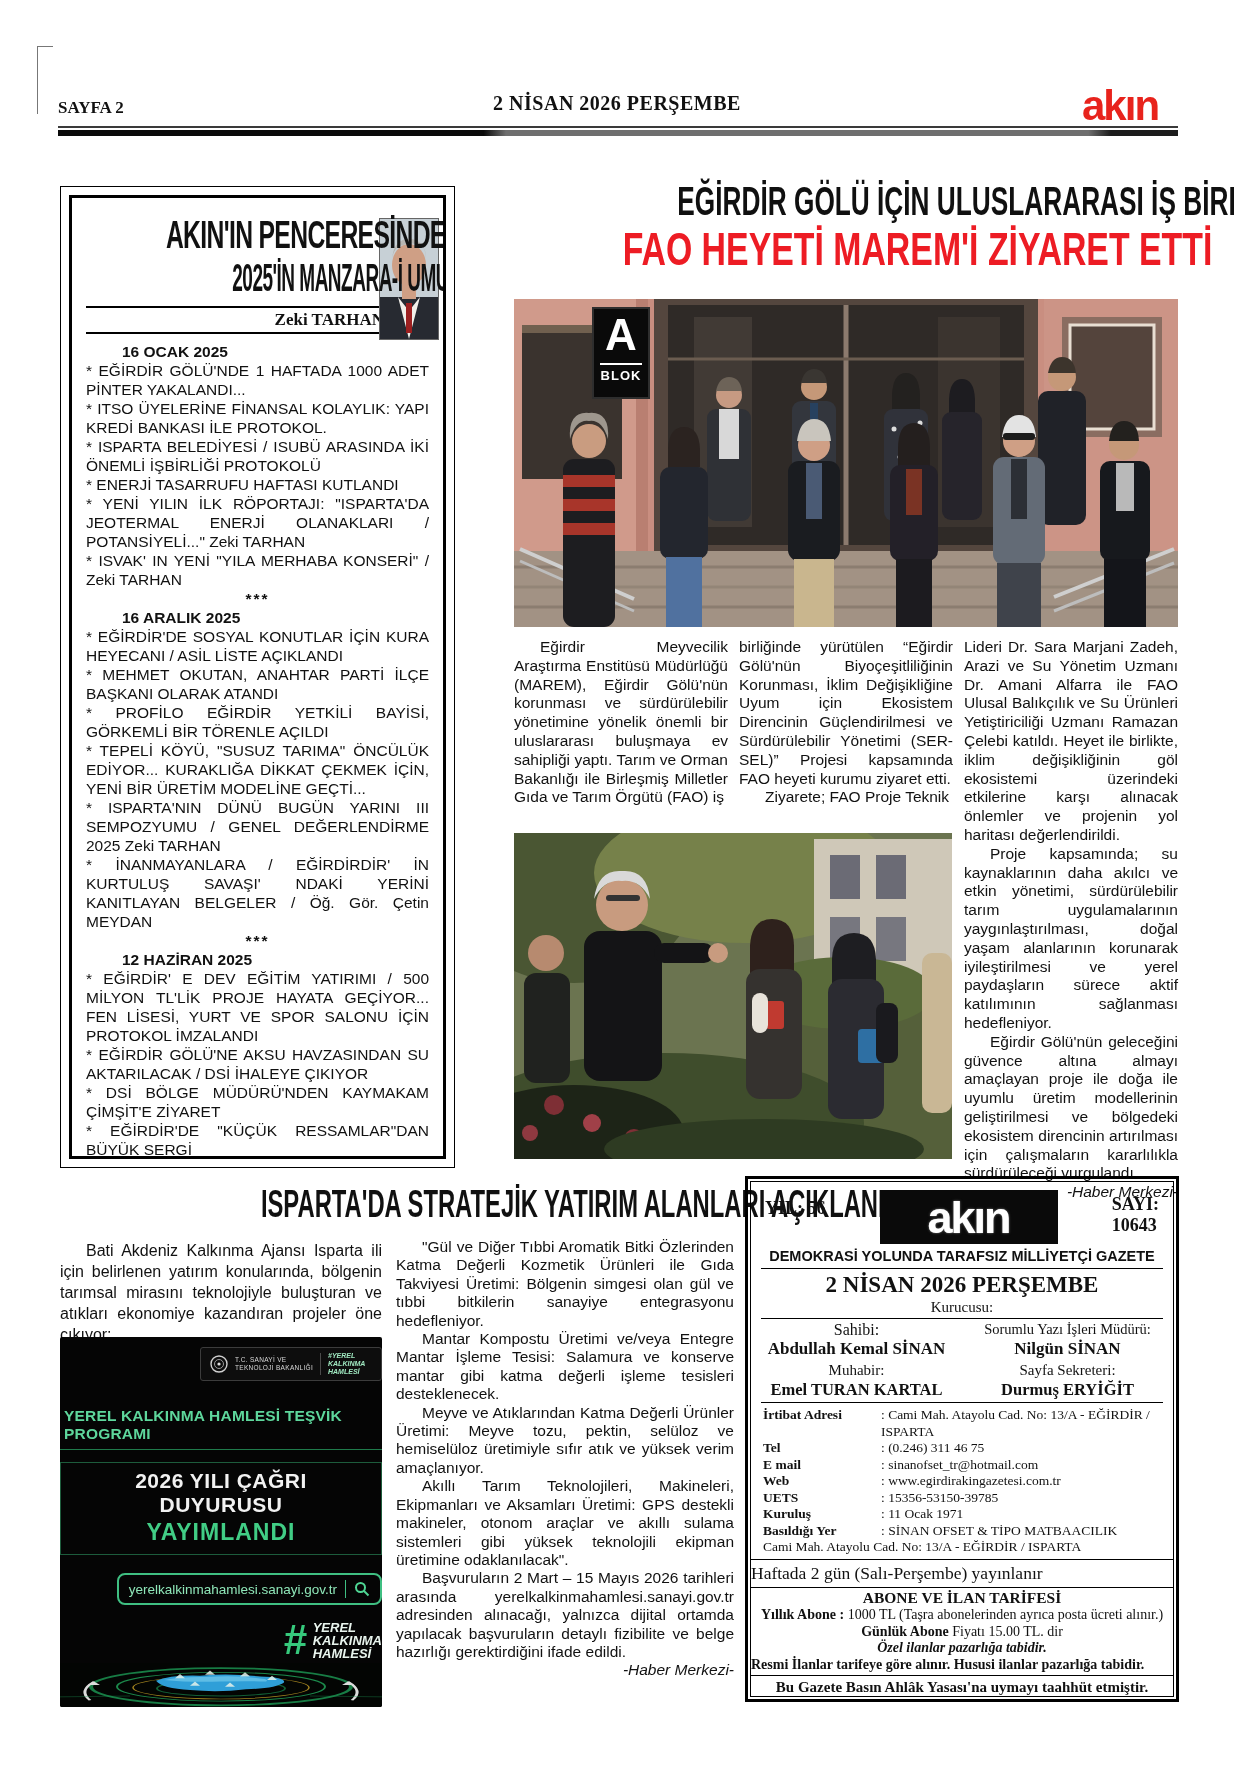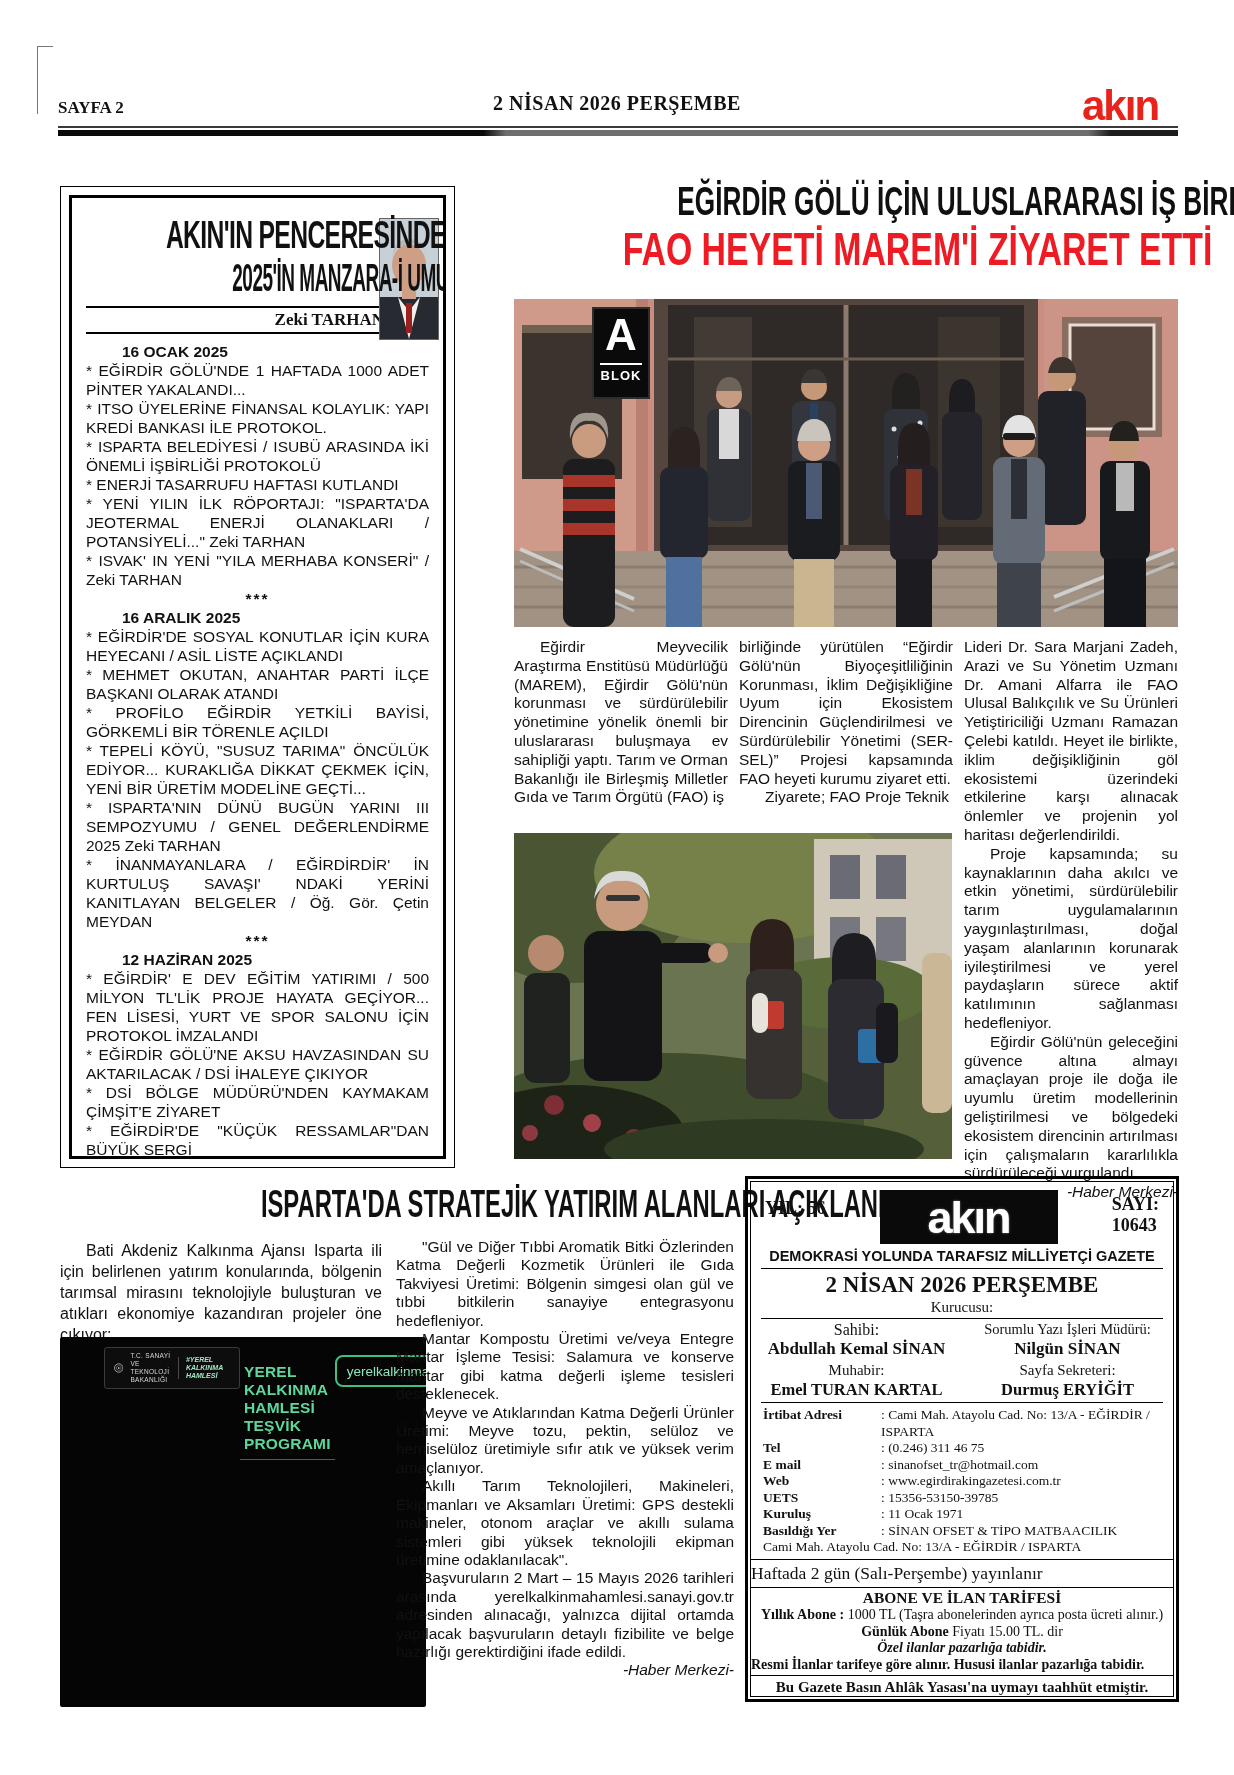--- a/index.html
+++ b/index.html
@@ -23,22 +23,22 @@
   .sec-date{font-weight:bold;text-indent:36px;font-size:16.5px;}
   .sep{text-align:center;letter-spacing:2px;font-weight:bold;line-height:19px;margin:0;}
   .byline-rule{height:2px;background:#000;}
   
   .artcol p{margin:0;font-size:15.5px;line-height:18.8px;}
   .ind{text-indent:26px;}
   .sig{font-size:15px;font-style:italic;text-align:right;margin-top:2px;}
   
   .botcol p{margin:0;font-size:15.5px;line-height:18.4px;}
   
-  .promo{background:#050505;color:#fff;display:flex;flex-direction:row;align-items:flex-start;
-         overflow:hidden;border-radius:2px;padding-left:44px;}
+  .promo{background:#050505;color:#fff;display:flex;flex-direction:column;align-items:flex-end;
+         overflow:hidden;border-radius:2px;}
   .min-bar{margin-top:10px;border:1px solid #3c3c3c;background:#0d0d0d;border-radius:3px;
            display:flex;align-items:center;gap:7px;padding:4px 9px;}
   .min-txt{font-size:6.5px;line-height:8px;color:#d8d8d8;letter-spacing:.3px;}
   .min-div{width:1px;height:22px;background:#4a4a4a;}
   .min-tag{font-size:7px;line-height:8px;color:#9fe8c0;font-weight:bold;font-style:italic;max-width:44px;}
   
   .mast-outer{border:3px solid #000;padding:2px;}
   .mast-inner{border:1px solid #000;height:100%;box-sizing:border-box;display:flex;
               flex-direction:column;overflow:hidden;}
   .mast-rule{height:2px;background:#000;margin:2px 10px;}
@@ -308,20 +308,24 @@
         <circle cx="9" cy="9" r="1.6" fill="#e0e0e0"></circle>
       </svg>
       <div class="min-txt">
         <div>T.C. SANAYİ VE</div>
         <div>TEKNOLOJİ BAKANLIĞI</div>
       </div>
       <div class="min-div"></div>
       <div class="min-tag">#YEREL KALKINMA HAMLESİ</div>
     </div>
     <div class="b" style="margin-top:26px;color:#5ed79c;font-size:15.5px;letter-spacing:.2px;border-bottom:1px solid #1f7a4b;padding:0 4px 6px 4px;">YEREL KALKINMA HAMLESİ TEŞVİK PROGRAMI</div>
+    <div style="margin-top:12px;border:1px solid #1d5c3c;padding:6px 14px 8px 14px;text-align:center;">
+      <div class="b" style="color:#f2f2f2;font-size:21px;letter-spacing:.5px;">2026 YILI ÇAĞRI DUYURUSU</div>
+      <div class="b" style="color:#41cd85;font-size:23px;letter-spacing:1px;margin-top:2px;">YAYIMLANDI</div>
+    </div>
     <div style="margin-top:18px;display:flex;align-items:center;gap:8px;border:2px solid #3fbf82;border-radius:8px;padding:5px 10px;">
       <span style="color:#8fe6b8;font-size:13.5px;">yerelkalkinmahamlesi.sanayi.gov.tr</span>
       <span style="width:1px;height:18px;background:#3fbf82;"></span>
       <svg width="16" height="16" viewBox="0 0 16 16">
         <circle cx="6.5" cy="6.5" r="4.5" fill="none" stroke="#4fd694" stroke-width="2"></circle>
         <line x1="10" y1="10" x2="14.5" y2="14.5" stroke="#4fd694" stroke-width="2"></line>
       </svg>
     </div>
     <div style="margin-top:14px;display:flex;align-items:center;gap:6px;">
       <span class="b i" style="color:#36c97c;font-size:42px;line-height:42px;">#</span>

